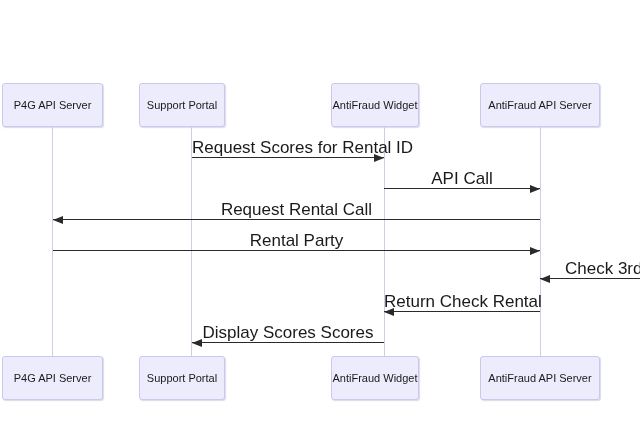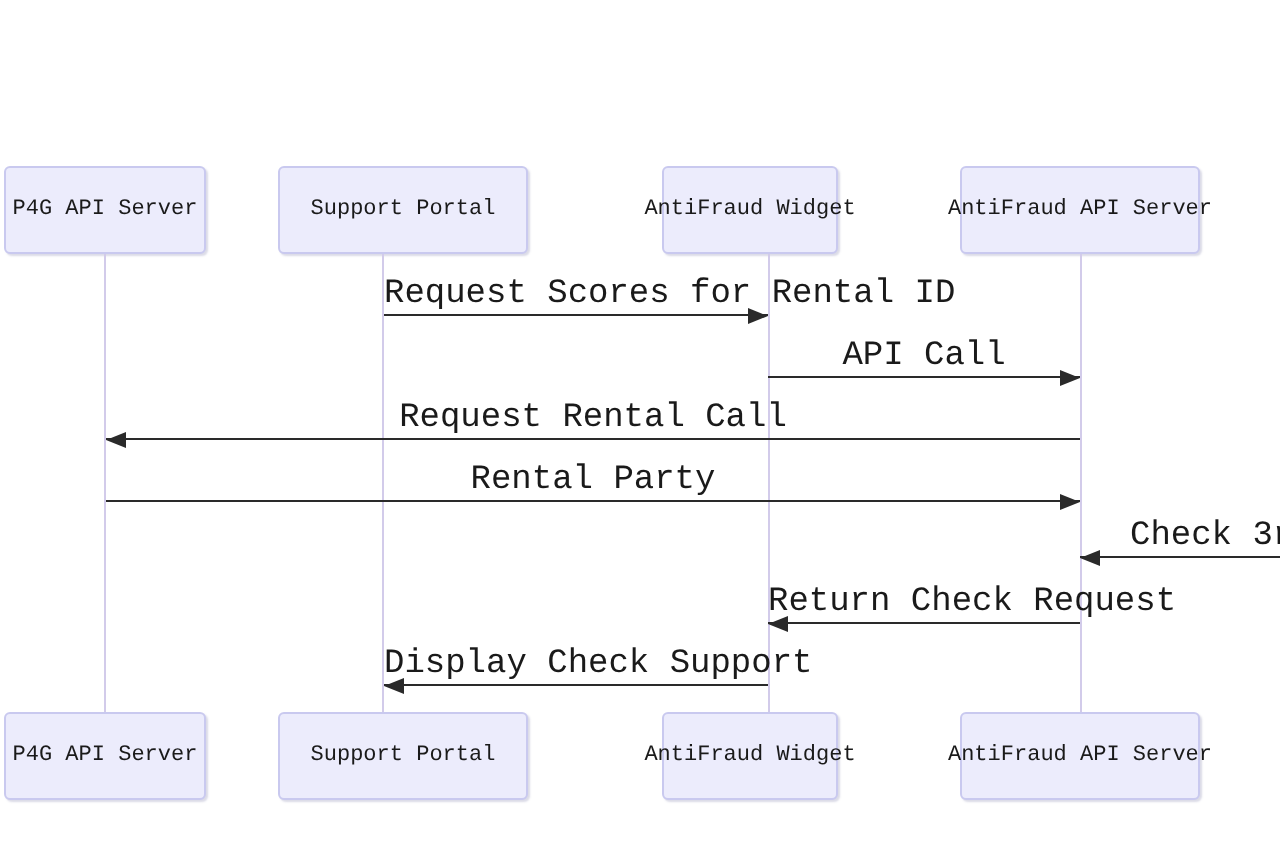--- a/index.html
+++ b/index.html
@@ -6,41 +6,41 @@
     margin: 0;
     padding: 0;
     background: #ffffff;
   }
   .diagram {
     position: relative;
     width: 640px;
     height: 427px;
     background: var(--background, #ffffff);
     overflow: hidden;
-    font-family: Liberation Mono, monospace;
+    font-family: Liberation Sans, sans-serif;
     color: var(--text, #1a1a1a);
   }
   .participant {
     position: absolute;
     height: 44px;
     background: var(--participant-fill, #ececfc);
     border: 1px solid var(--participant-border, #c9c9ef);
     border-radius: 3px;
     box-shadow: 1px 1px 1px rgba(110, 110, 160, 0.25);
     display: flex;
     align-items: center;
     justify-content: center;
     font-size: 11px;
     white-space: nowrap;
     box-sizing: border-box;
   }
   .row-top .participant { top: 83px; }
   .row-bottom .participant { top: 356px; }
   .p1 { left: 2px;   width: 101px; }
-  .p2 { left: 139px; width: 125px; }
+  .p2 { left: 139px; width: 86px; }
   .p3 { left: 331px; width: 88px; }
   .p4 { left: 480px; width: 120px; }
   .lifeline {
     position: absolute;
     top: 127px;
     height: 229px;
     width: 1px;
     background: var(--lifeline, #d2cbea);
   }
   .ll1 { left: 52px; }
@@ -143,27 +143,27 @@
     <div class="head head-right"></div>
   </div>
 
   <div class="message m5">
     <div class="msg-label offset-right">Check 3rd Party</div>
     <div class="msg-line"></div>
     <div class="head head-left"></div>
   </div>
 
   <div class="message m6">
-    <div class="msg-label">Return Check Request</div>
+    <div class="msg-label">Return Check Rental</div>
     <div class="msg-line"></div>
     <div class="head head-left"></div>
   </div>
 
   <div class="message m7">
-    <div class="msg-label">Display Check Support</div>
+    <div class="msg-label">Display Scores Scores</div>
     <div class="msg-line"></div>
     <div class="head head-left"></div>
   </div>
 
   <div class="row-bottom">
     <div class="participant p1">
       <span>P4G API Server</span>
     </div>
     <div class="participant p2">
       <span>Support Portal</span>

